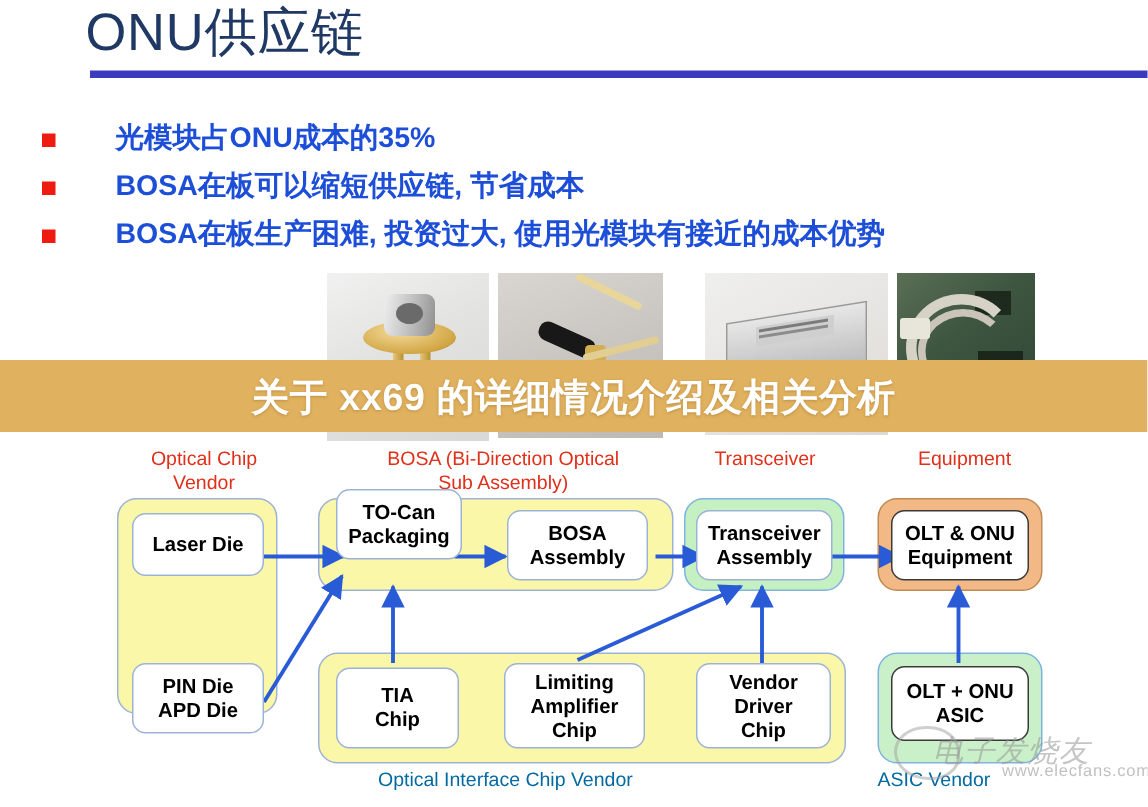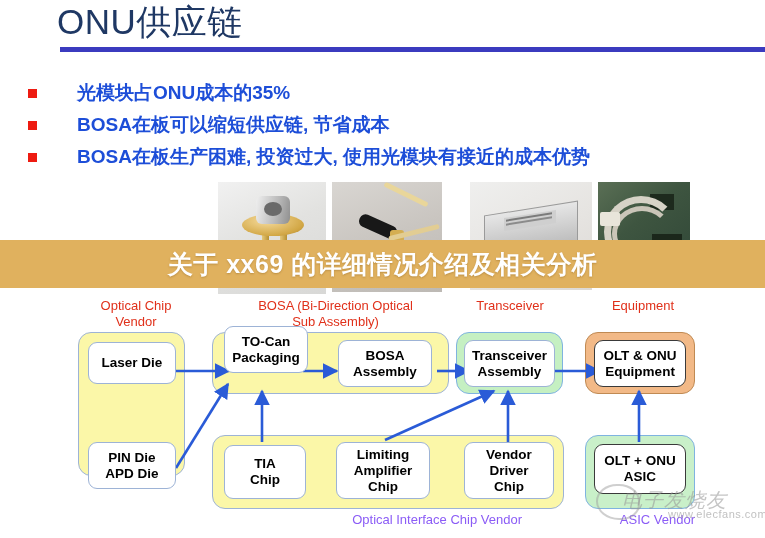--- a/index.html
+++ b/index.html
@@ -118,21 +118,21 @@
   .node{
     position:absolute;background:#ffffff;border:1.4px solid #9db3d6;border-radius:9px;
     display:flex;align-items:center;justify-content:center;text-align:center;
     font-size:13.5px;font-weight:700;color:#000;line-height:16px;
   }
   .node.dark{border-color:#3a3a3a;}
 
   svg.arrows{position:absolute;left:0;top:0;width:765px;height:248px;overflow:visible;}
 
   .bottom-label{
-    position:absolute;color:#8b5cf6;font-size:13px;font-weight:500;text-align:right;
+    position:absolute;color:#0369a1;font-size:13px;font-weight:500;text-align:left;
   }
 
   
   .wm{position:absolute;pointer-events:none;}
   .wm-cn{left:622px;top:487px;font-size:20px;color:rgba(150,150,150,.55);
     font-family:"DejaVu Sans",sans-serif;letter-spacing:1px;font-style:italic;text-align:right;}
   .wm-url{left:668px;top:508px;font-size:11px;color:rgba(150,150,150,.6);letter-spacing:.5px;}
   .wm-mark{position:absolute;left:596px;top:484px;width:40px;height:32px;
     border:2px solid rgba(160,160,160,.5);border-radius:50% 50% 45% 55%;}
 </style>

